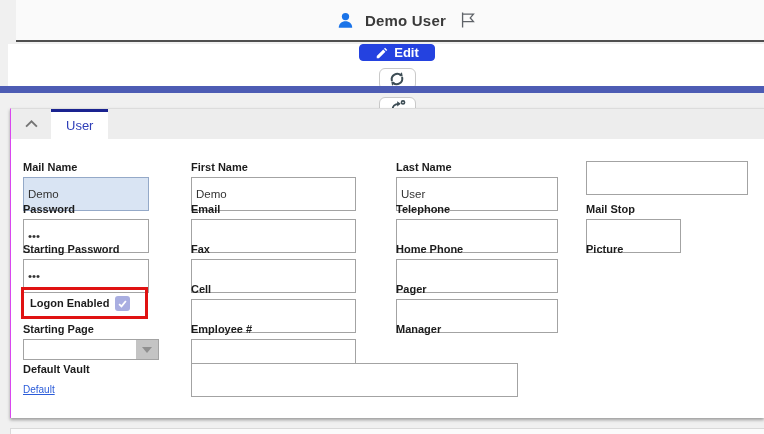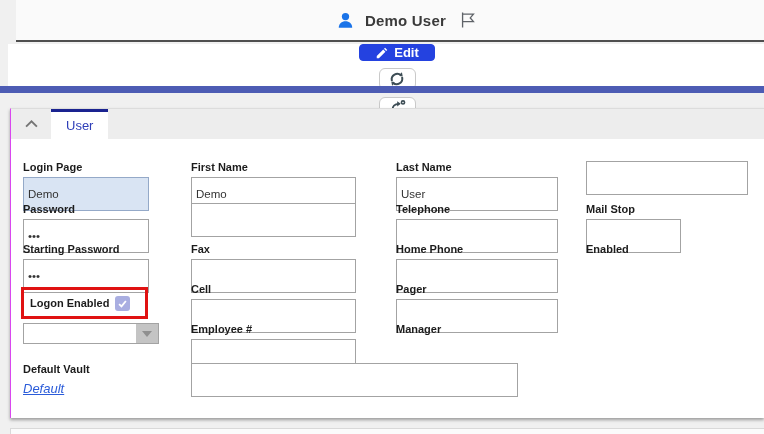--- a/index.html
+++ b/index.html
@@ -57,21 +57,21 @@
     border-top:6px solid #8f8f8f; }
 
   .logon-box { position:absolute; left:10px; top:178px; width:127px; height:32px;
     border:3px solid #e01212; display:flex; align-items:center; padding-left:6px; gap:6px; }
   .logon-box .label { font-size:11px; font-weight:bold; color:#1c1c1c; white-space:nowrap; }
   .checkbox { width:15px; height:15px; border-radius:3px; background:#a9aee1;
     display:flex; align-items:center; justify-content:center; cursor:pointer; }
   .checkbox svg { display:none; }
   .checkbox.checked svg { display:block; }
 
-  .link { font-size:13px; color:#2b5cd9; text-decoration:underline; cursor:pointer;font-style:italic; }
+  .link { font-size:10px; color:#2b5cd9; text-decoration:underline; cursor:pointer; }
 
   
   .next-panel { position:absolute; left:10px; top:428px; width:754px; height:6px;
     background:#fbfbfb; border-left:1px solid #d9d9d9; border-top:1px solid #d9d9d9; }
 </style>
 </head>
 <body>
 
 <div class="app-header">
   <svg class="person" viewBox="0 0 24 24">
@@ -178,40 +178,41 @@
       <svg width="13" height="8" viewBox="0 0 12 7">
         <polyline points="1,6 6,1 11,6" fill="none" stroke="#757575" stroke-width="1.7"></polyline>
       </svg>
     </div>
     <div class="tab-user">
       <span>User</span>
     </div>
   </div>
 
   <div class="field" style="left:12px; top:52px">
-    <div class="label">Login Page</div>
+    <div class="label">Mail Name</div>
     <input class="inp w124 inp-readonly" value="Demo" style="">
   </div>
   <div class="field" style="left:180px; top:52px">
     <div class="label">First Name</div>
     <input class="inp w165" value="Demo" style="">
   </div>
   <div class="field" style="left:385px; top:52px">
     <div class="label">Last Name</div>
     <input class="inp w162" value="User" style="">
   </div>
   <div class="field" style="left:575px; top:52px">
     <input class="inp w162" value="" style="">
   </div>
 
   <div class="field" style="left:12px; top:94px">
     <div class="label">Password</div>
     <input class="inp w124" value="•••" style="">
   </div>
   <div class="field" style="left:180px; top:94px">
+    <div class="label">Email</div>
     <input class="inp w165" value="" style="">
   </div>
   <div class="field" style="left:385px; top:94px">
     <div class="label">Telephone</div>
     <input class="inp w162" value="" style="">
   </div>
   <div class="field" style="left:575px; top:94px">
     <div class="label">Mail Stop</div>
     <input class="inp w95" value="" style="">
   </div>
@@ -222,41 +223,42 @@
   </div>
   <div class="field" style="left:180px; top:134px">
     <div class="label">Fax</div>
     <input class="inp w165" value="" style="">
   </div>
   <div class="field" style="left:385px; top:134px">
     <div class="label">Home Phone</div>
     <input class="inp w162" value="" style="">
   </div>
   <div class="field" style="left:575px; top:134px">
-    <div class="label">Enabled</div>
+    <div class="label">Picture</div>
   </div>
 
   <div class="logon-box">
     <span class="label">Logon Enabled</span>
     <span class="checkbox checked">
       <svg width="11" height="11" viewBox="0 0 12 12">
         <polyline points="2.3,6.6 4.9,9.1 9.7,3.3" fill="none" stroke="#fff" stroke-width="2"></polyline>
       </svg>
     </span>
   </div>
   <div class="field" style="left:180px; top:174px">
     <div class="label">Cell</div>
     <input class="inp w165" value="" style="">
   </div>
   <div class="field" style="left:385px; top:174px">
     <div class="label">Pager</div>
     <input class="inp w162" value="" style="">
   </div>
 
   <div class="field" style="left:12px; top:214px">
+    <div class="label">Starting Page</div>
     <div class="dropdown">
       <span></span>
       <span class="dbtn">
           <span class="tri"></span>
         </span>
     </div>
   </div>
   <div class="field" style="left:180px; top:214px">
     <div class="label">Employee #</div>
     <input class="inp w165" value="" style="">

